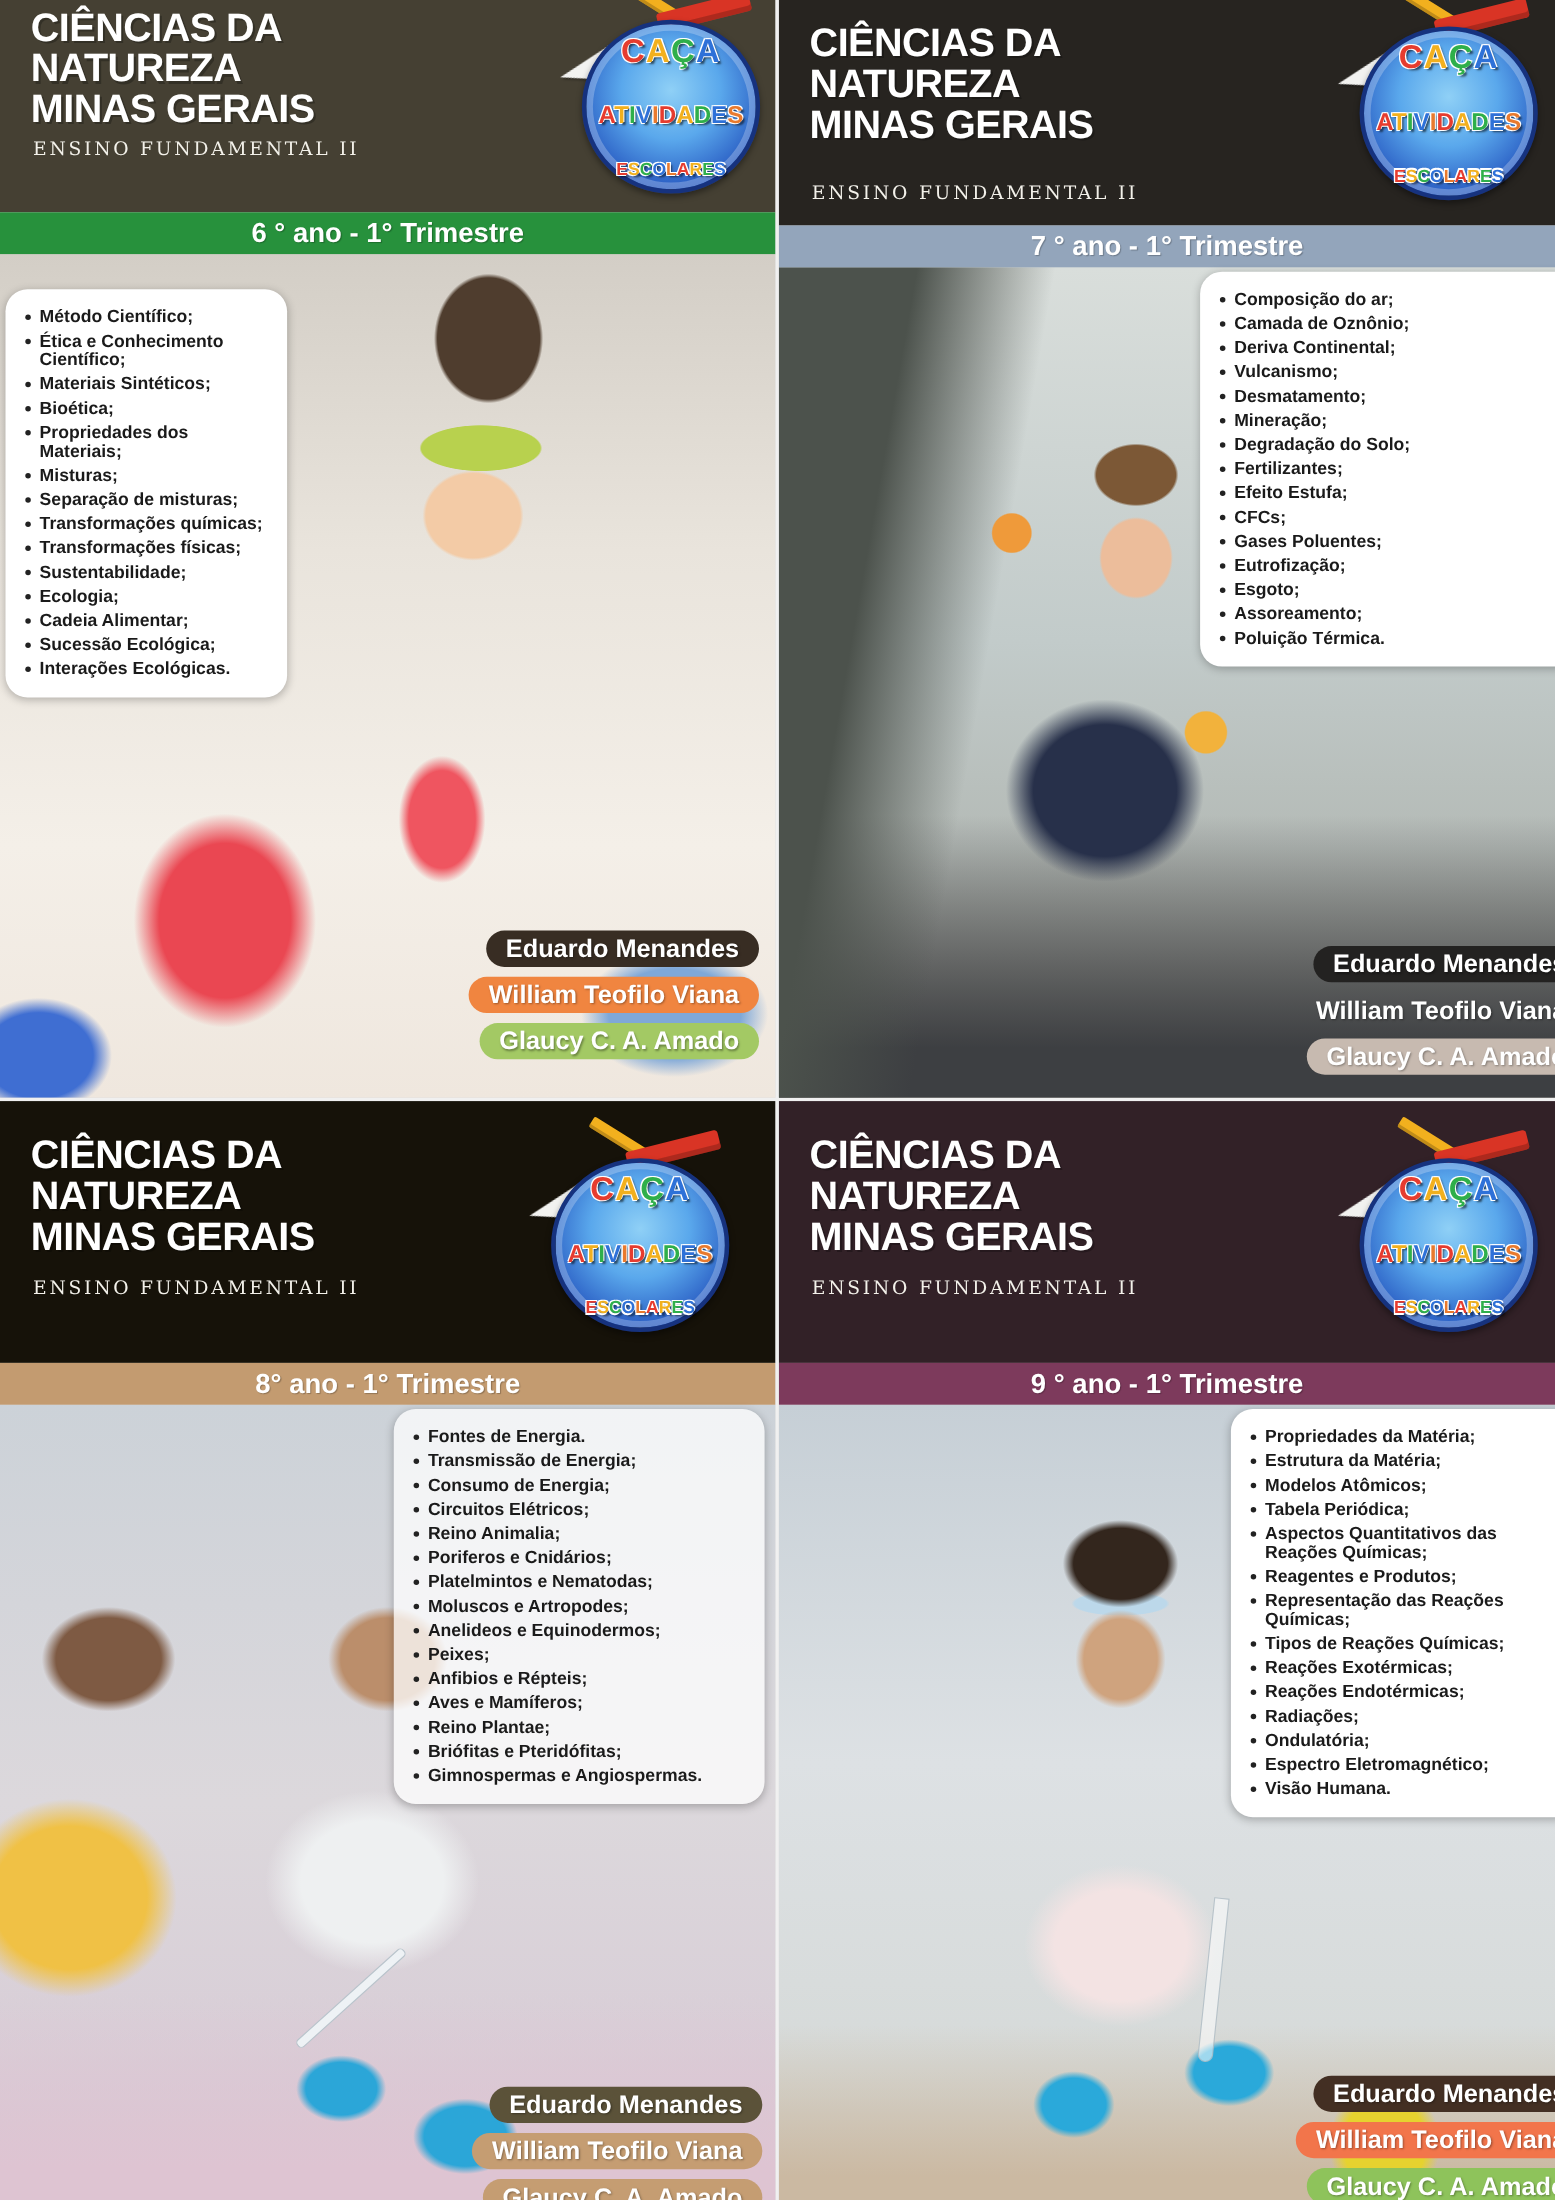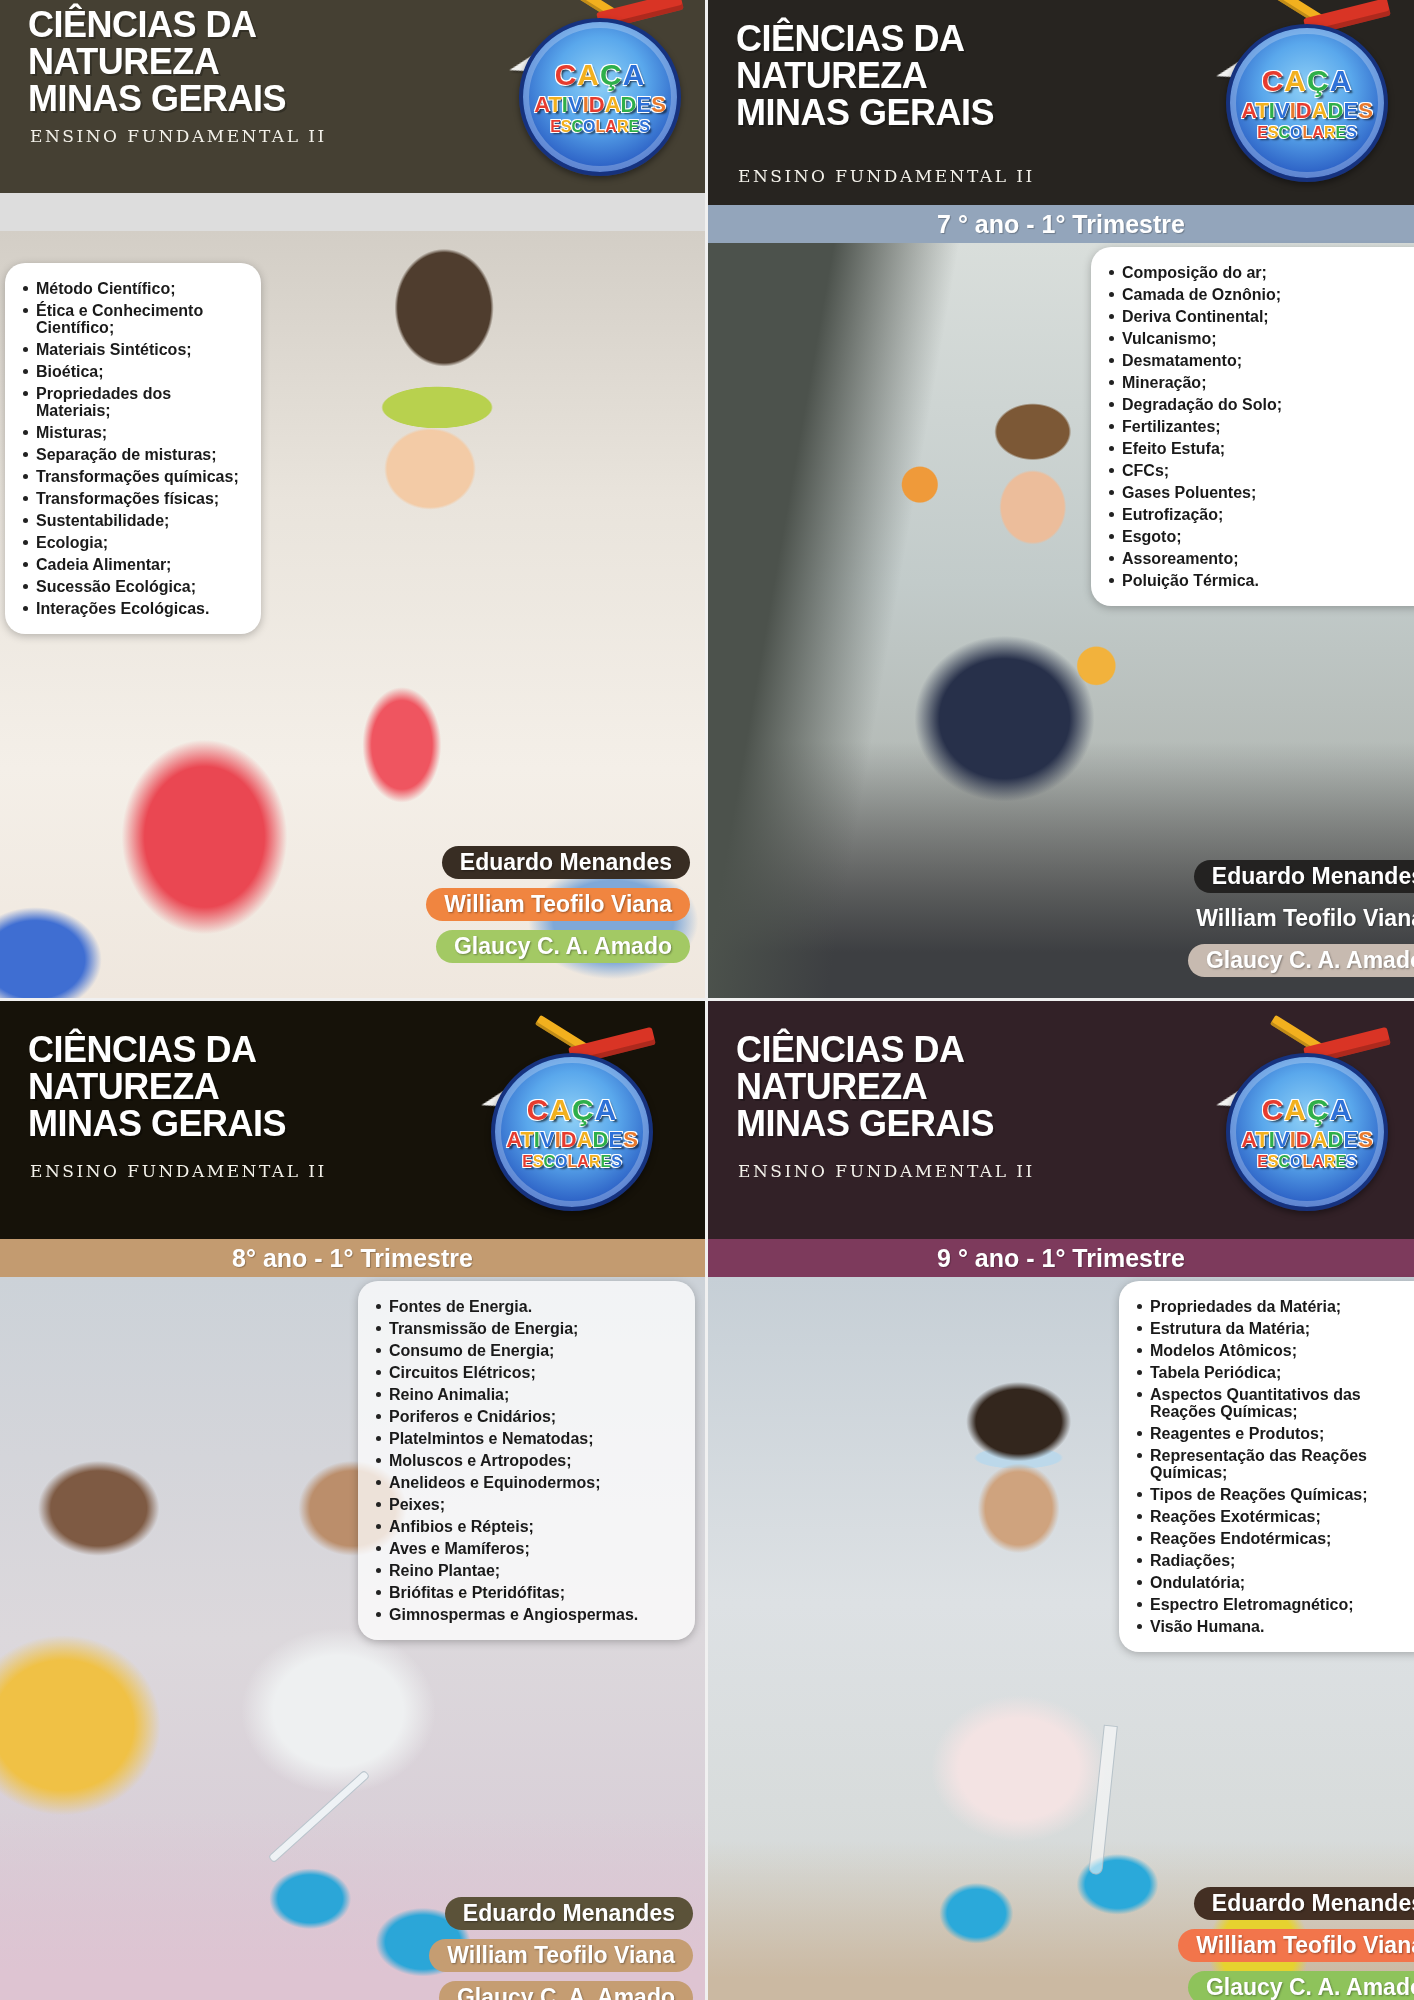--- a/index.html
+++ b/index.html
@@ -26,26 +26,26 @@
   }
   .subtitle {
     position:absolute; left:30px; z-index:3;
     color:#f3f1ea; font-family:"DejaVu Serif", serif;
     font-size:17px; letter-spacing:2.5px; font-weight:500;
   }
 
   
   .logo { position:absolute; width:178px; height:186px; z-index:4; }
   .logo-circle {
-    position:absolute; left:6px; top:22px; width:162px; height:158px;
+    position:absolute; left:16px; top:22px; width:162px; height:158px;
     border-radius:50%;
     background:radial-gradient(circle at 50% 40%, #8fd0f6 0%, #5aa8ec 38%, #2d62c6 72%, #1c3e96 100%);
     border:4px solid #16327e;
     box-shadow:inset 0 0 0 6px rgba(255,255,255,0.25), 0 3px 6px rgba(0,0,0,0.4);
-    display:flex; flex-direction:column; align-items:center; justify-content:center;
+    display:flex; flex-direction:column; align-items:center; justify-content:center;gap:28px;
   }
   .logo-l1 { font-size:30px; font-weight:bold; letter-spacing:1px;
              text-shadow:-1px -1px 0 #fff,1px -1px 0 #fff,-1px 1px 0 #fff,2px 2px 2px rgba(0,0,0,.6); }
   .logo-l2 { font-size:22px; font-weight:bold; letter-spacing:0;
              text-shadow:-1px -1px 0 #fff,1px -1px 0 #fff,-1px 1px 0 #fff,2px 2px 2px rgba(0,0,0,.6); }
   .logo-l3 { font-size:16px; font-weight:bold;
              text-shadow:-1px -1px 0 #fff,1px -1px 0 #fff,-1px 1px 0 #fff,2px 2px 2px rgba(0,0,0,.6); }
   .rc0{color:#e63c2f}.rc1{color:#f2b01e}.rc2{color:#2faf4a}.rc3{color:#2e71d8}.rc4{color:#e87a2e}
   .ruler  { position:absolute; right:8px;  top:6px;  width:86px; height:18px; background:#d93425;
             border-radius:3px; transform:rotate(-14deg); box-shadow:inset 0 -5px 0 rgba(0,0,0,.2); }
@@ -171,20 +171,23 @@
     <div class="logo">
       <span class="pencil"></span>
       <span class="ruler"></span>
       <span class="paper"></span>
       <div class="logo-circle">
         <div class="logo-l1"><span class="rc0">C</span><span class="rc1">A</span><span class="rc2">Ç</span><span class="rc3">A</span></div>
         <div class="logo-l2"><span class="rc0">A</span><span class="rc1">T</span><span class="rc2">I</span><span class="rc3">V</span><span class="rc4">I</span><span class="rc0">D</span><span class="rc1">A</span><span class="rc2">D</span><span class="rc3">E</span><span class="rc4">S</span></div>
         <div class="logo-l3"><span class="rc0">E</span><span class="rc1">S</span><span class="rc2">C</span><span class="rc3">O</span><span class="rc4">L</span><span class="rc0">A</span><span class="rc1">R</span><span class="rc2">E</span><span class="rc3">S</span></div>
       </div>
     </div>
+    <div class="banner" style="background-color: rgb(39, 145, 60);">
+      <span>6 ° ano - 1° Trimestre</span>
+    </div>
     <div class="photo ph0"></div>
     <div class="card">
       <ul>
           <li>Método Científico;</li>
           <li>Ética e Conhecimento Científico;</li>
           <li>Materiais Sintéticos;</li>
           <li>Bioética;</li>
           <li>Propriedades dos Materiais;</li>
           <li>Misturas;</li>
           <li>Separação de misturas;</li>

